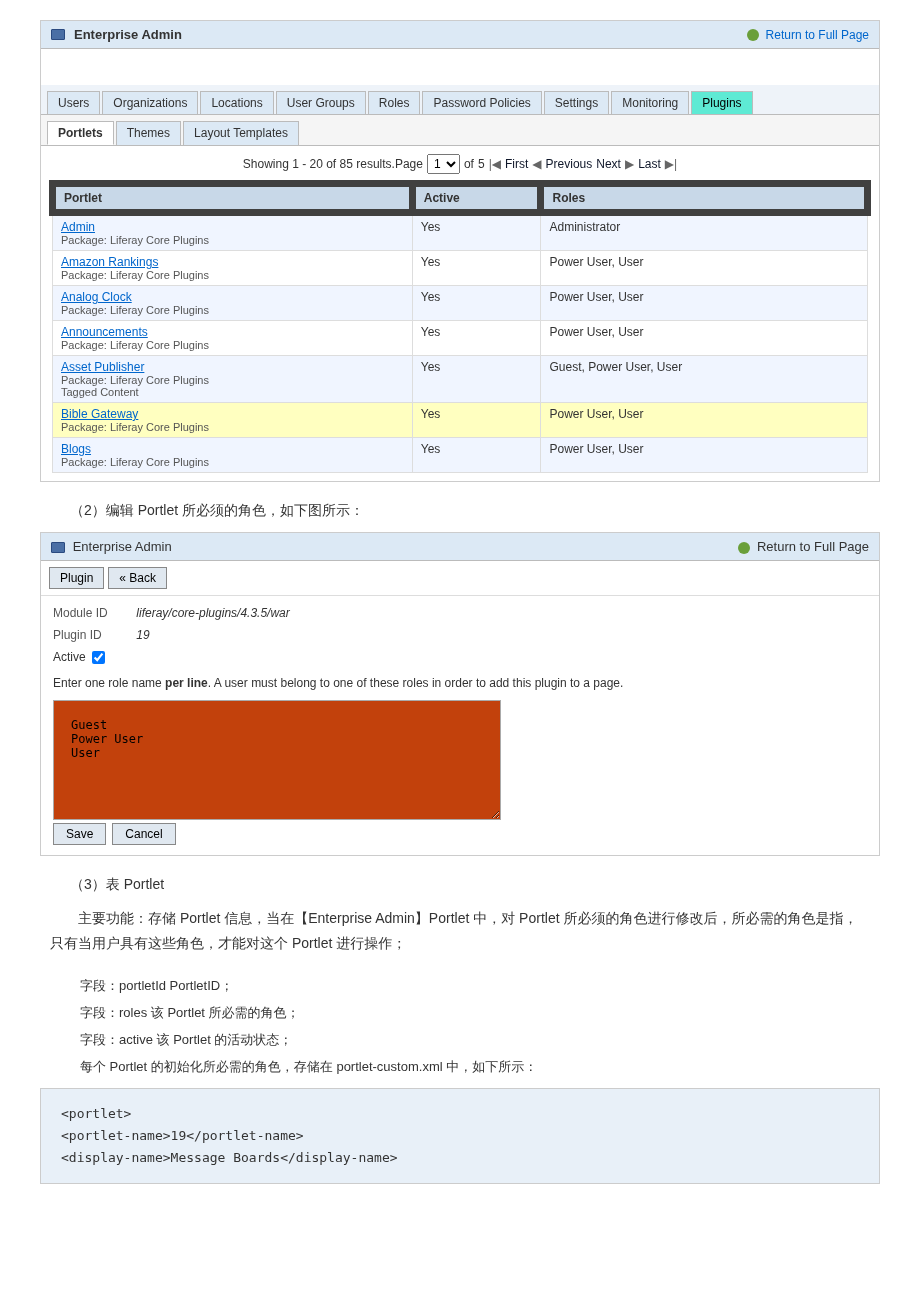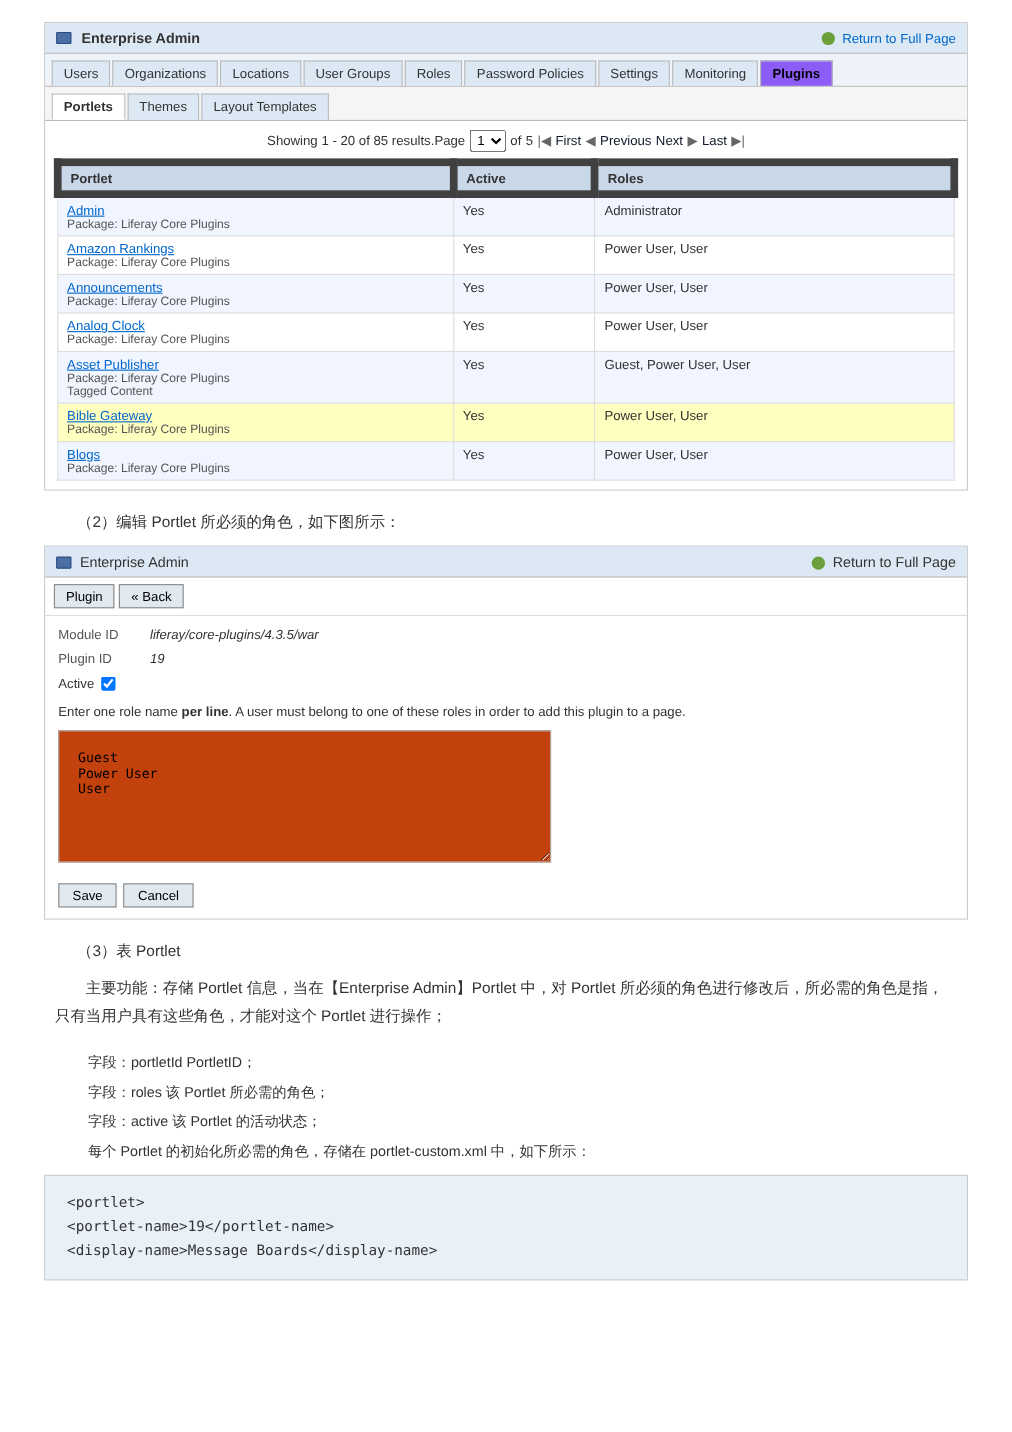--- a/index.html
+++ b/index.html
@@ -42,33 +42,34 @@
       gap: 4px;
     }
 
     
     .top-nav {
       display: flex;
       gap: 2px;
       padding: 6px 6px 0 6px;
       background: #eef3f9;
       border-bottom: 1px solid #bbb;
+      margin-top: 36px;
     }
     .top-nav .nav-tab {
       padding: 4px 10px;
       font-size: 12px;
       border: 1px solid #bbb;
       border-bottom: none;
       background: #dce9f5;
       cursor: pointer;
       color: #333;
     }
     .top-nav .nav-tab.active {
-      background: #8b5cf6;
-      font-weight: bold;
+      background: #5eead4;
+      font-weight: normal;
       color: #000;
     }
 
     
     .sub-nav {
       display: flex;
       gap: 2px;
       padding: 6px 6px 0 6px;
       background: #f5f5f5;
       border-bottom: 1px solid #bbb;
@@ -229,21 +230,21 @@
       font-family: monospace;
       font-size: 12px;
       border: 1px solid #aaa;
       padding: 17px;
       resize: vertical;
       background: #c2410c;
     }
     .plugin-buttons {
       display: flex;
       gap: 6px;
-      margin-top: 16px;
+      margin-top: 0;
     }
     .plugin-buttons button {
       padding: 3px 12px;
       font-size: 12px;
       border: 1px solid #888;
       background: #e0e8f0;
       cursor: pointer;
     }
 
     
@@ -367,26 +368,26 @@
             <td><a href="#">Admin</a><div class="package-info">Package: Liferay Core Plugins</div></td>
             <td>Yes</td>
             <td>Administrator</td>
           </tr>
           <tr>
             <td><a href="#">Amazon Rankings</a><div class="package-info">Package: Liferay Core Plugins</div></td>
             <td>Yes</td>
             <td>Power User, User</td>
           </tr>
           <tr>
+            <td><a href="#">Analog Clock</a><div class="package-info">Package: Liferay Core Plugins</div></td>
+            <td>Yes</td>
+            <td>Power User, User</td>
+          </tr>
+          <tr>
             <td><a href="#">Announcements</a><div class="package-info">Package: Liferay Core Plugins</div></td>
-            <td>Yes</td>
-            <td>Power User, User</td>
-          </tr>
-          <tr>
-            <td><a href="#">Analog Clock</a><div class="package-info">Package: Liferay Core Plugins</div></td>
             <td>Yes</td>
             <td>Power User, User</td>
           </tr>
           <tr>
             <td><a href="#">Asset Publisher</a><div class="package-info">Package: Liferay Core Plugins</div><div class="tagged-info">Tagged Content</div></td>
             <td>Yes</td>
             <td>Guest, Power User, User</td>
           </tr>
           <tr class="highlighted">
             <td><a href="#">Bible Gateway</a><div class="package-info">Package: Liferay Core Plugins</div></td>

